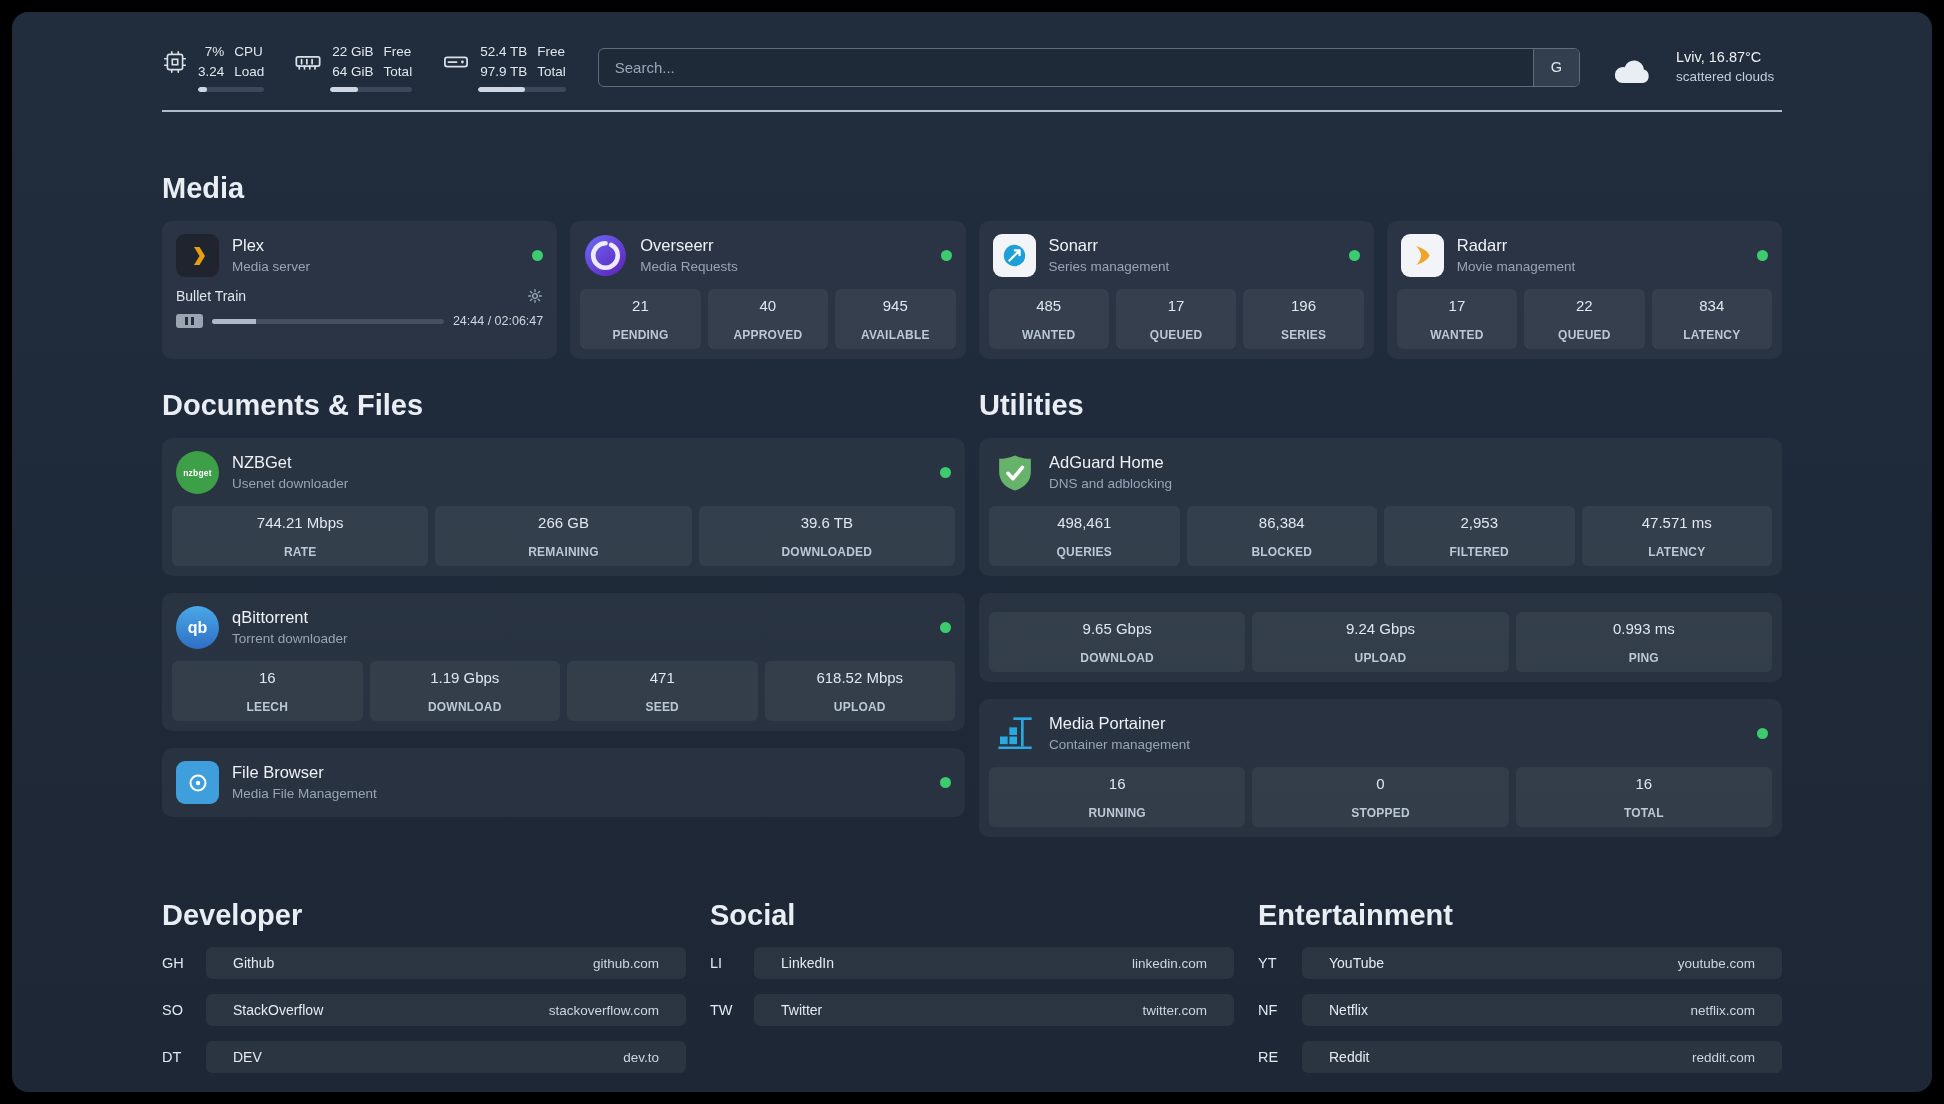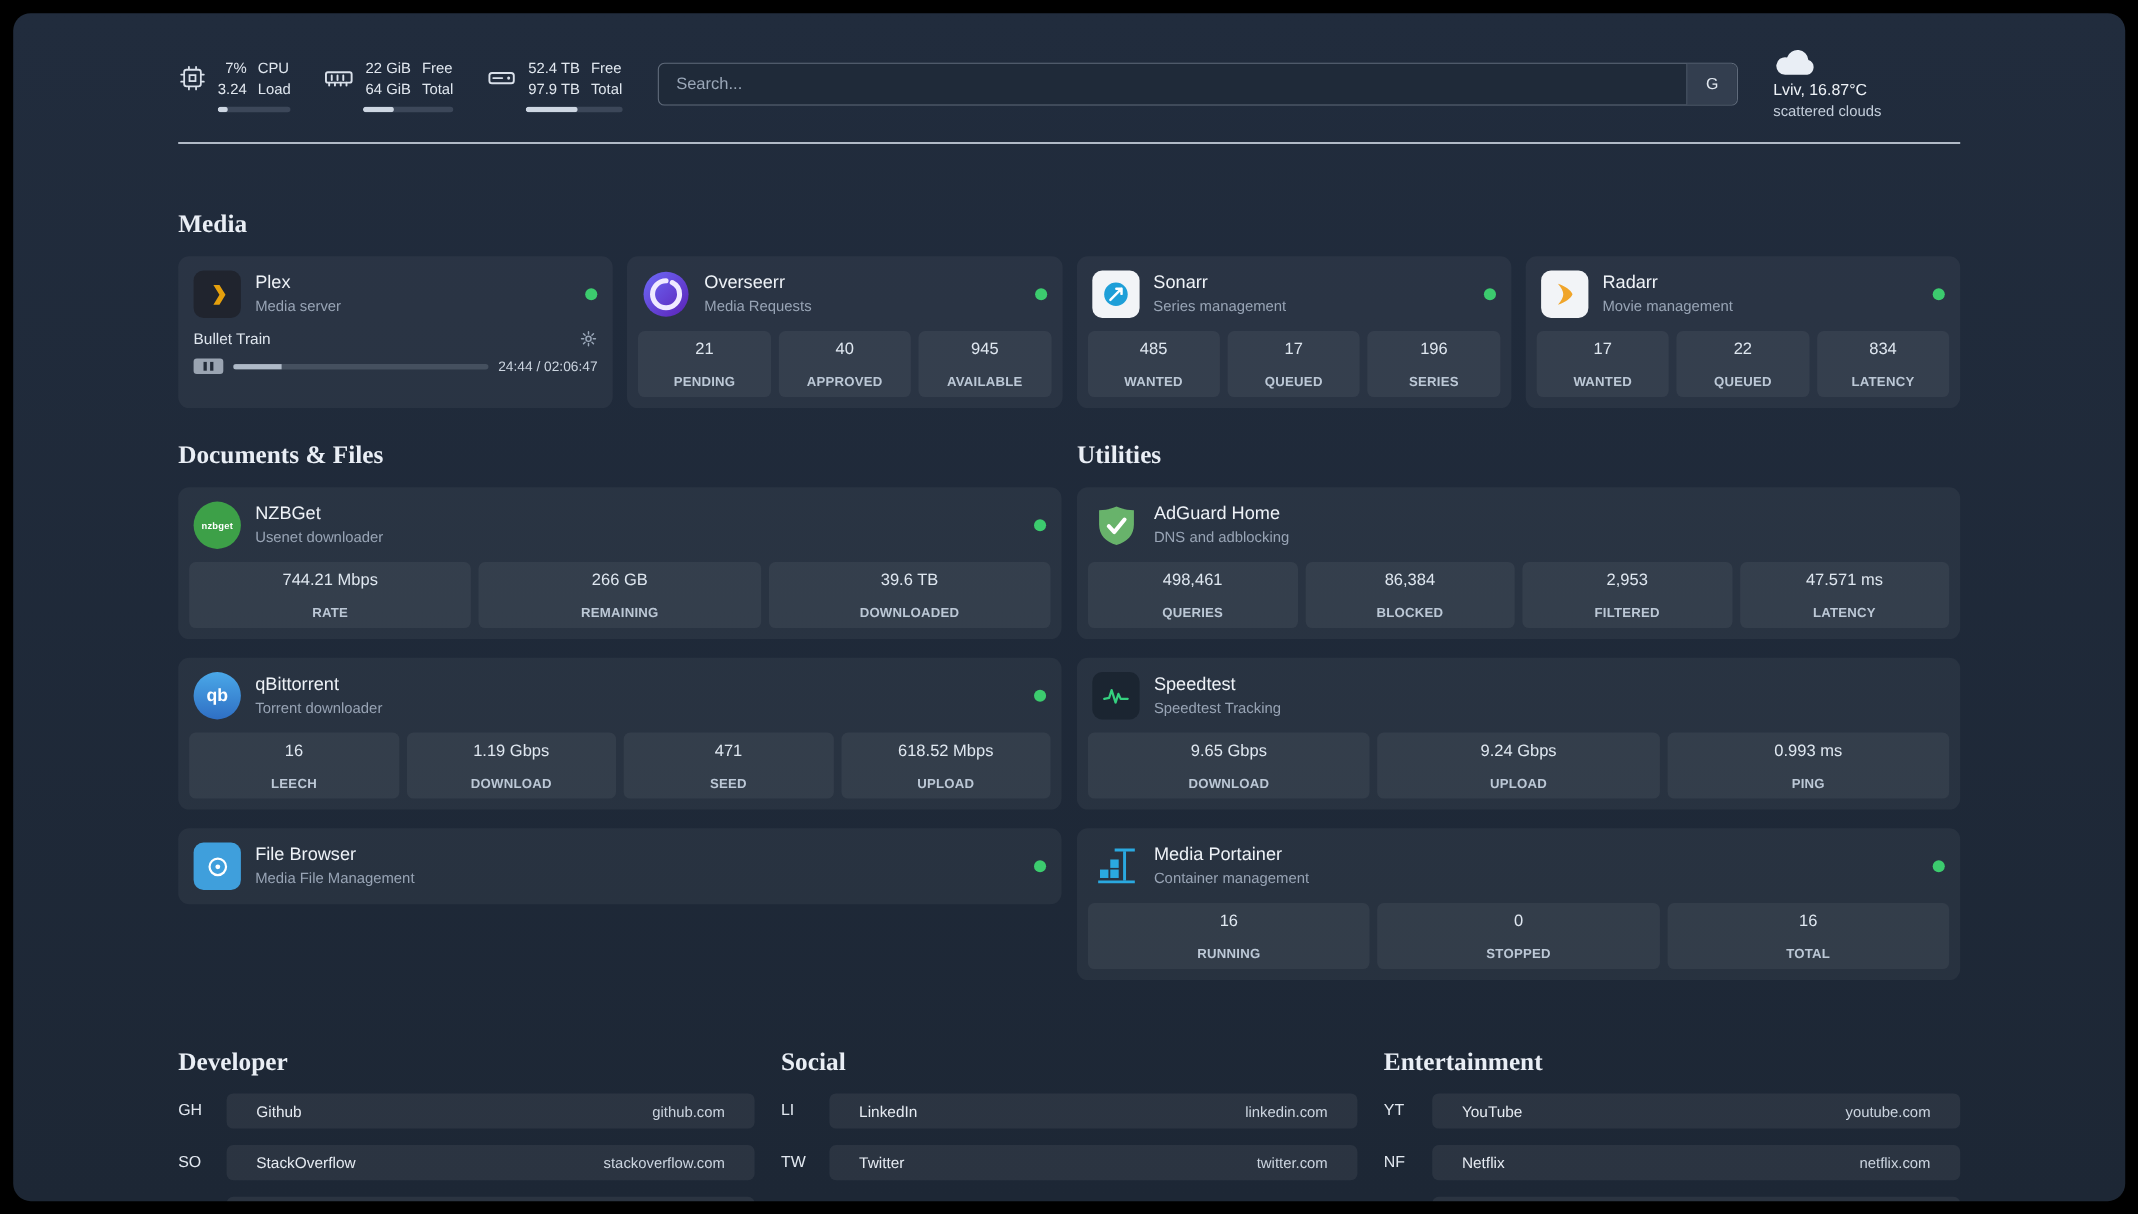--- a/index.html
+++ b/index.html
@@ -44,28 +44,28 @@
   .search-input::placeholder { color: #9aa7b8; }
   .search-provider {
     position: absolute; right: 1px; top: 1px; bottom: 1px; width: 46px;
     background: #333e4f;
     border-left: 1px solid #606b7b;
     border-radius: 0 5px 5px 0;
     display: flex; align-items: center; justify-content: center;
     font-size: 14.5px; color: #e2e8f0;
     cursor: pointer;
   }
-  .weather { display: flex; align-items: flex-start; gap: 0; min-width: 170px; cursor: pointer; flex-direction: column; }
+  .weather { display: flex; align-items: flex-end; gap: 24px; min-width: 170px; cursor: pointer; }
   .weather-loc { font-size: 14.5px; color: #eef2f7; line-height: 1.4; }
   .weather-cond { font-size: 13.5px; color: #c3cdda; line-height: 1.4; }
 
   .divider { margin-top: 18px; border-top: 2px solid rgba(214, 223, 234, 0.8); }
 
   
-  .section-title { font-size: 23px; font-weight: 600; color: #e9eef5; font-family: Liberation Serif, serif; }
+  .section-title { font-size: 29px; font-weight: 600; color: #e9eef5; }
   .title-media { margin: 60px 0 16px; }
 
   .media-grid { display: grid; grid-template-columns: repeat(4, 1fr); gap: 13px; }
 
   .card {
     background: rgba(255, 255, 255, 0.048);
     border-radius: 10px;
     padding: 10px;
     cursor: pointer;
   }
@@ -482,31 +482,20 @@
               <div class="stat-l">FILTERED</div>
             </div>
             <div class="stat">
               <div class="stat-v">47.571 ms</div>
               <div class="stat-l">LATENCY</div>
             </div>
           </div>
         </div>
 
         <div class="card">
-          <div class="card-head">
-            <div class="app-icon icon-speedtest">
-              <svg width="27" height="27" viewBox="0 0 24 24" fill="none" stroke="#35d07f" stroke-width="1.8" stroke-linecap="round" stroke-linejoin="round">
-                <path d="M2.5 14.5l4-.8 2-6.2 3.2 10 2.3-7 1.8 4h5.7"></path>
-              </svg>
-            </div>
-            <div class="head-text">
-              <div class="app-name">Speedtest</div>
-              <div class="app-sub">Speedtest Tracking</div>
-            </div>
-          </div>
           <div class="stats">
             <div class="stat">
               <div class="stat-v">9.65 Gbps</div>
               <div class="stat-l">DOWNLOAD</div>
             </div>
             <div class="stat">
               <div class="stat-v">9.24 Gbps</div>
               <div class="stat-l">UPLOAD</div>
             </div>
             <div class="stat">

